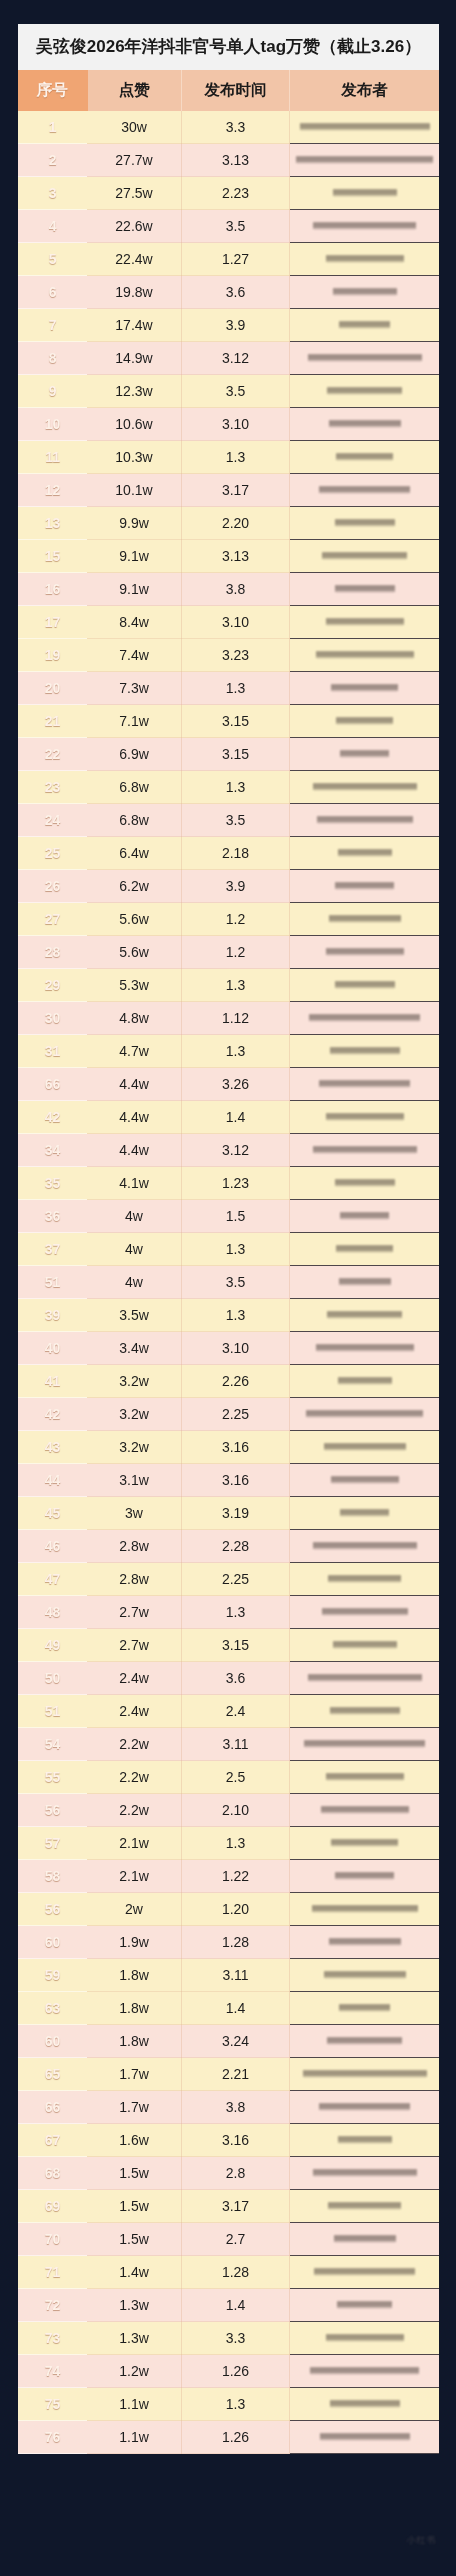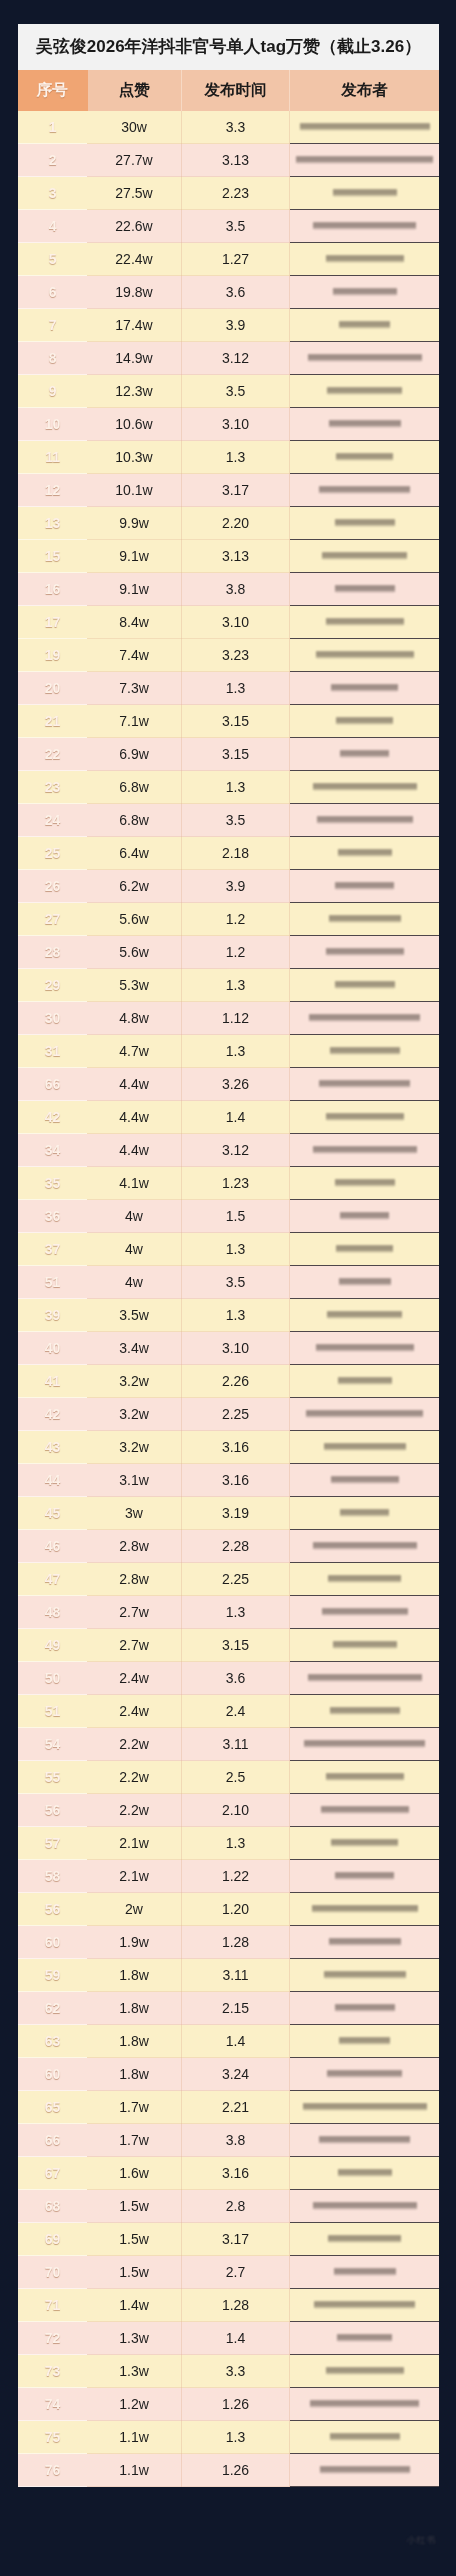--- a/index.html
+++ b/index.html
@@ -733,30 +733,20 @@
         <tr class="row odd">
           <td class="c-idx">59</td>
           <td>1.8w</td>
           <td>3.11</td>
           <td class="pub-cell">
             <div class="blur-wrap">
               <div class="blur" style="width: 82px;"></div>
             </div>
           </td>
         </tr>
-        <tr class="row even">
-          <td class="c-idx">62</td>
-          <td>1.8w</td>
-          <td>2.15</td>
-          <td class="pub-cell">
-            <div class="blur-wrap">
-              <div class="blur" style="width: 60px;"></div>
-            </div>
-          </td>
-        </tr>
         <tr class="row odd">
           <td class="c-idx">63</td>
           <td>1.8w</td>
           <td>1.4</td>
           <td class="pub-cell">
             <div class="blur-wrap">
               <div class="blur" style="width: 51px;"></div>
             </div>
           </td>
         </tr>

